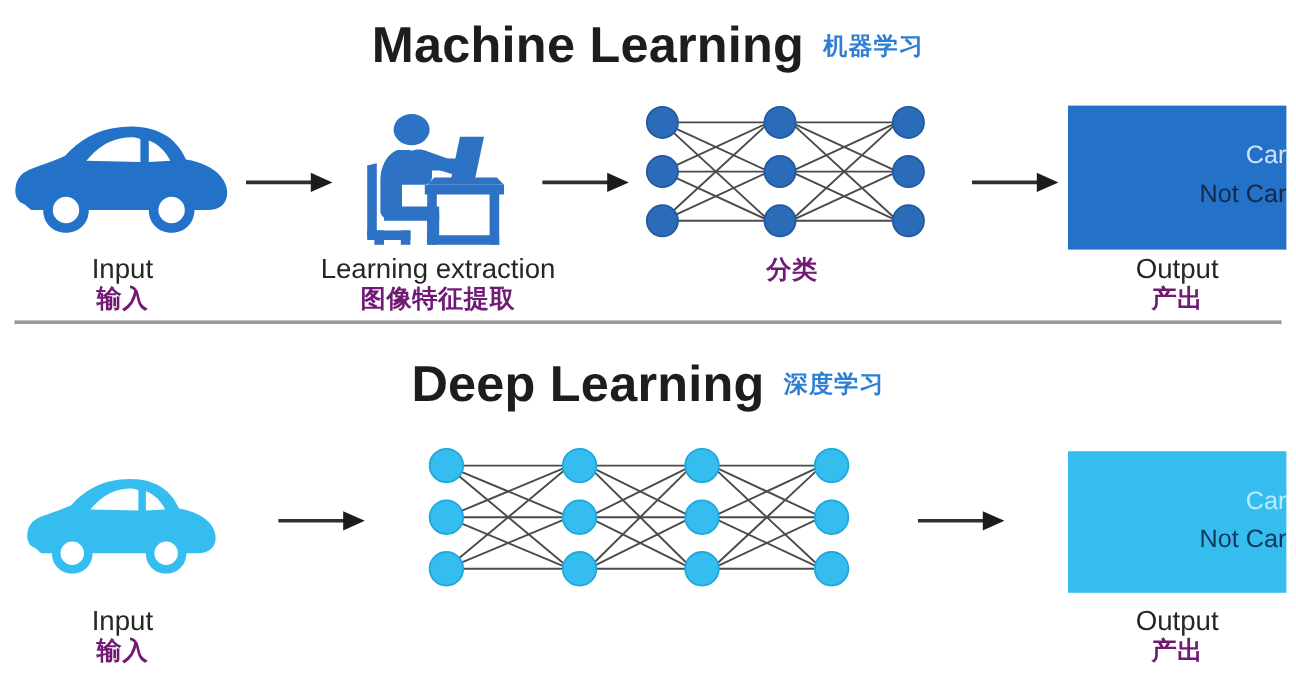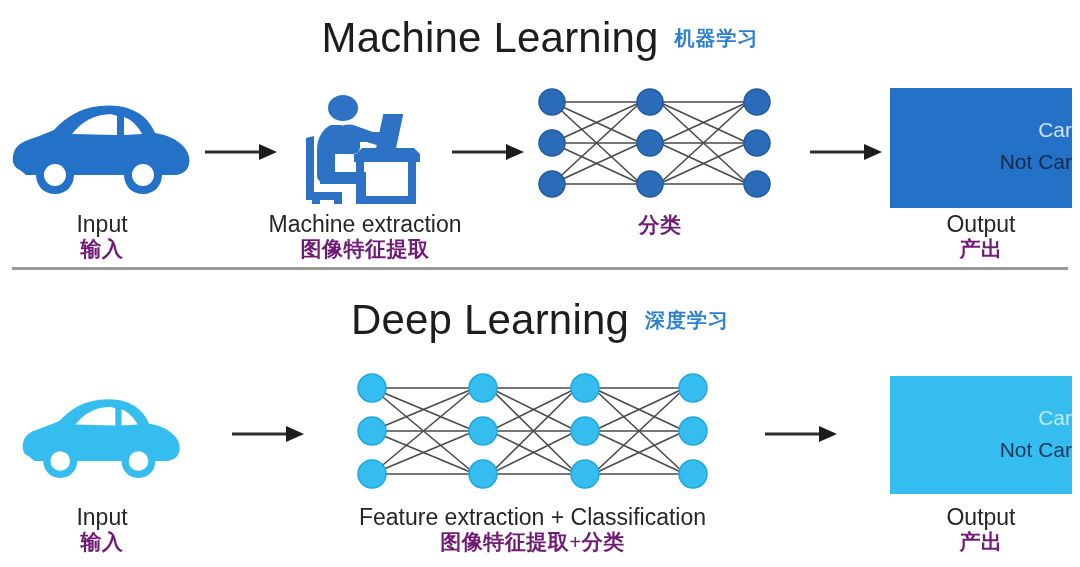--- a/index.html
+++ b/index.html
@@ -24,21 +24,21 @@
   
   .title-row {
     position: absolute;
     left: 0;
     width: 1080px;
     text-align: center;
     white-space: nowrap;
   }
   .title-en {
     font-size: 42px;
-    font-weight: 400;
+    font-weight: 700;
     letter-spacing: 0.2px;
     color: #1d1d1f;
     vertical-align: middle;
   }
   .title-cn {
     font-size: 20px;
     font-weight: 700;
     color: #2d7fd3;
     vertical-align: middle;
     margin-left: 16px;
@@ -225,21 +225,21 @@
   <div class="outbox dark" style="left:890px; top:88px; width:182px; height:120px;">
     <span class="car">Car</span>
     <span class="notcar">Not Car</span>
   </div>
 
   <div class="caption" style="left:12px; top:212px; width:180px;">
     <span class="en">Input</span>
     <span class="cn">输入</span>
   </div>
   <div class="caption" style="left:250px; top:212px; width:230px;">
-    <span class="en">Machine extraction</span>
+    <span class="en">Learning extraction</span>
     <span class="cn">图像特征提取</span>
   </div>
   <div class="caption" style="left:545px; top:212px; width:230px;">
     <span class="cn">分类</span>
   </div>
   <div class="caption" style="left:890px; top:212px; width:182px;">
     <span class="en">Output</span>
     <span class="cn">产出</span>
   </div>
 
@@ -327,22 +327,18 @@
 
   <div class="outbox light" style="left:890px; top:376px; width:182px; height:118px;">
     <span class="car">Car</span>
     <span class="notcar">Not Car</span>
   </div>
 
   <div class="caption" style="left:12px; top:505px; width:180px;">
     <span class="en">Input</span>
     <span class="cn">输入</span>
   </div>
-  <div class="caption" style="left:325px; top:505px; width:415px;">
-    <span class="en">Feature extraction + Classification</span>
-    <span class="cn">图像特征提取+分类</span>
-  </div>
   <div class="caption" style="left:890px; top:505px; width:182px;">
     <span class="en">Output</span>
     <span class="cn">产出</span>
   </div>
 
 </div>
 
 </body></html>

